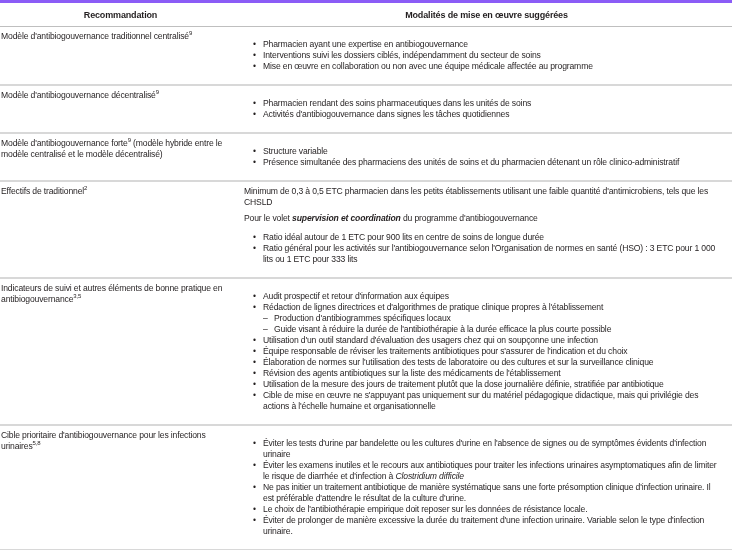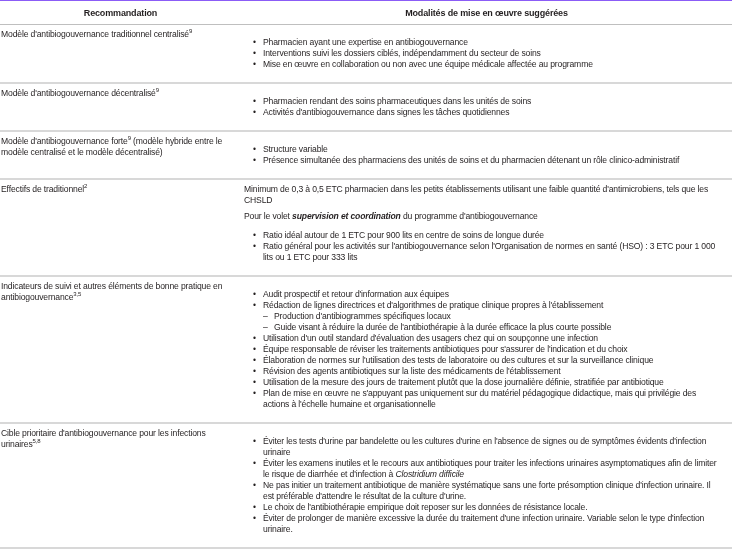--- a/index.html
+++ b/index.html
@@ -10,21 +10,21 @@
     font-size:8.6px;
     line-height:11px;
     letter-spacing:-0.15px;
   }
   table { border-collapse:collapse; width:732px; table-layout:fixed; }
   col.c1 { width:241px; }
   col.c2 { width:491px; }
   thead th {
     font-weight:bold; font-size:9px; 
     padding:7px 4px 5px 4px;
-    border-top:1px solid #8b5cf6; border-bottom:1px solid #bfbfbf;
+    border-top:3px solid #8b5cf6; border-bottom:1px solid #bfbfbf;
   }
   tbody td {
     vertical-align:top;
     padding:4px 4px 4px 1px;
     border-bottom:2px solid #d8d8d8;
   }
   tbody td.c2 { padding-left:3px; }
   ul { margin:8px; padding:0; list-style:none; }
   li.b { position:relative; padding-left:11px; }
   li.b::before { content:"\2022"; position:absolute; left:1px; top:0; }
@@ -103,21 +103,21 @@
         <ul>
           <li class="b">Audit prospectif et retour d'information aux équipes</li>
           <li class="b">Rédaction de lignes directrices et d'algorithmes de pratique clinique propres à l'établissement</li>
           <li class="d">Production d'antibiogrammes spécifiques locaux</li>
           <li class="d">Guide visant à réduire la durée de l'antibiothérapie à la durée efficace la plus courte possible</li>
           <li class="b">Utilisation d'un outil standard d'évaluation des usagers chez qui on soupçonne une infection</li>
           <li class="b">Équipe responsable de réviser les traitements antibiotiques pour s'assurer de l'indication et du choix</li>
           <li class="b">Élaboration de normes sur l'utilisation des tests de laboratoire ou des cultures et sur la surveillance clinique</li>
           <li class="b">Révision des agents antibiotiques sur la liste des médicaments de l'établissement</li>
           <li class="b">Utilisation de la mesure des jours de traitement plutôt que la dose journalière définie, stratifiée par antibiotique</li>
-          <li class="b">Plan de mise en œuvre ne s'appuyant pas uniquement sur du matériel pédagogique didactique, mais qui privilégie des actions à l'échelle humaine et organisationnelle</li>
+          <li class="b">Cible de mise en œuvre ne s'appuyant pas uniquement sur du matériel pédagogique didactique, mais qui privilégie des actions à l'échelle humaine et organisationnelle</li>
         </ul>
       </td>
     </tr>
 
     <tr>
       <td><span>Cible prioritaire d'antibiogouvernance pour les infections urinaires</span><sup>5,8</sup></td>
       <td class="c2">
         <ul>
           <li class="b">Éviter les tests d'urine par bandelette ou les cultures d'urine en l'absence de signes ou de symptômes évidents d'infection urinaire</li>
           <li class="b"><span>Éviter les examens inutiles et le recours aux antibiotiques pour traiter les infections urinaires asymptomatiques afin de limiter le risque de diarrhée et d'infection à </span><span class="it">Clostridium difficile</span></li>

